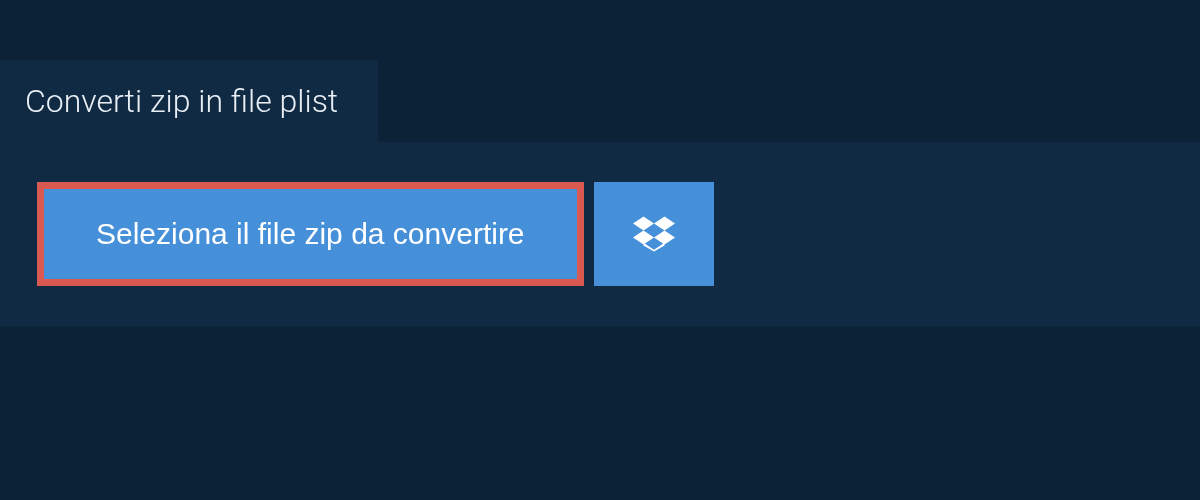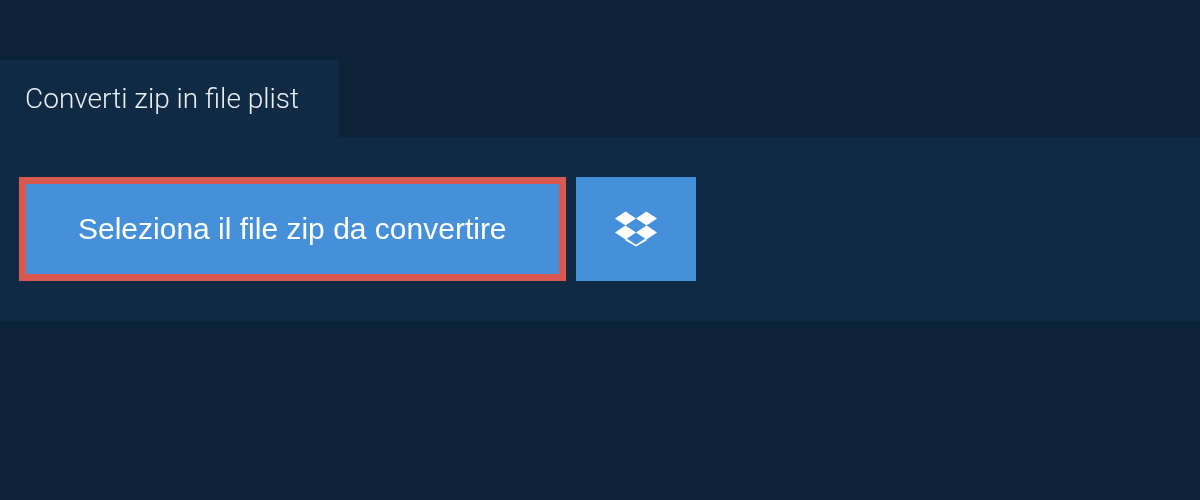--- a/index.html
+++ b/index.html
@@ -14,27 +14,27 @@
       font-family: -apple-system, BlinkMacSystemFont, "Segoe UI", Roboto, sans-serif;
       overflow: hidden;
     }
     .tab-container {
       margin-top: 60px;
     }
     .tab-header {
       display: inline-block;
       background: #102a43;
       color: #e8eef4;
-      font-size: 28px;
+      font-size: 32px;
       font-weight: 300;
       padding: 22px 40px 22px 25px;
     }
     .content-panel {
       background: #102a43;
-      padding: 40px 19px;
+      padding: 40px 37px;
       display: flex;
       gap: 10px;
       align-items: stretch;
     }
     .select-button {
       background: #4690d9;
       border: 7px solid #d95850;
       color: #ffffff;
       font-size: 30px;
       font-weight: 300;

